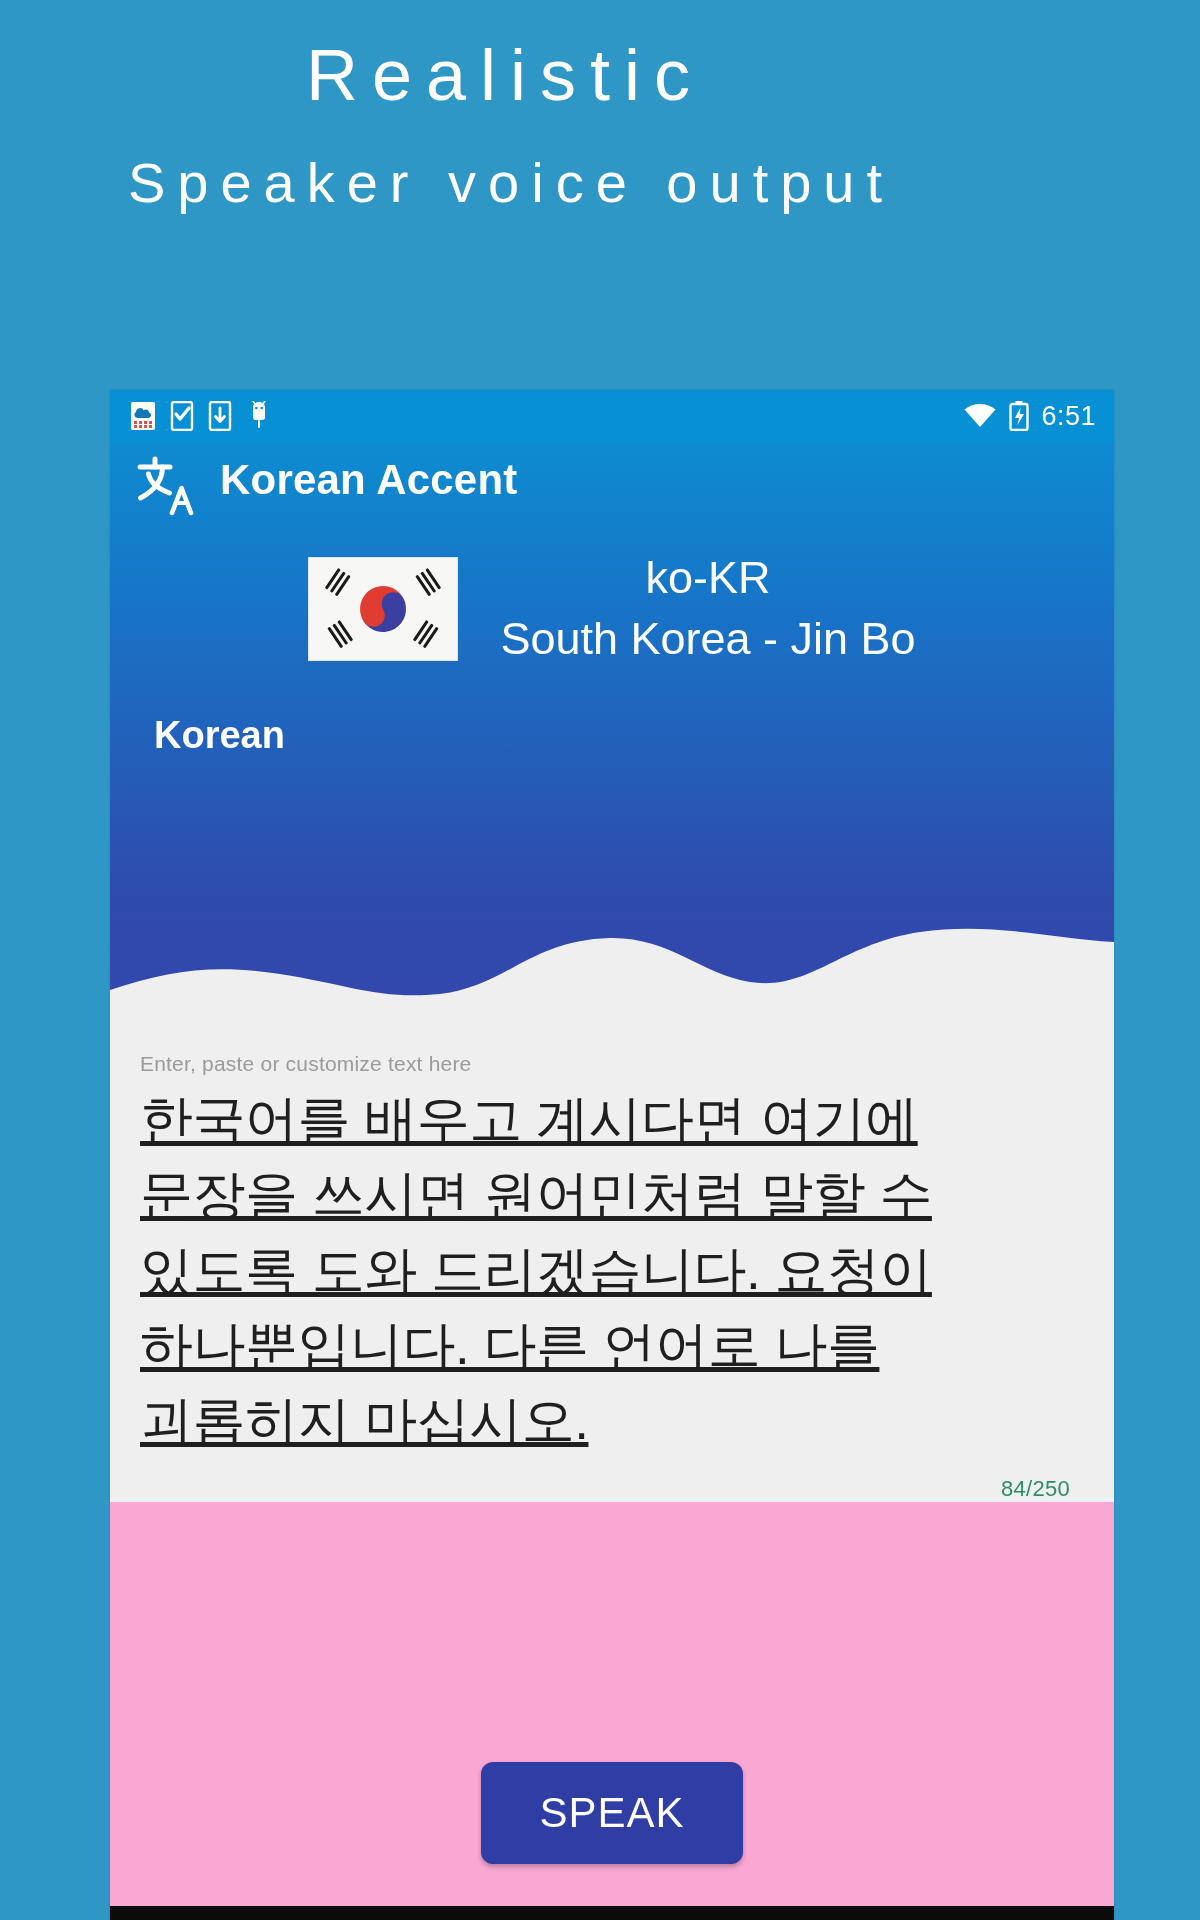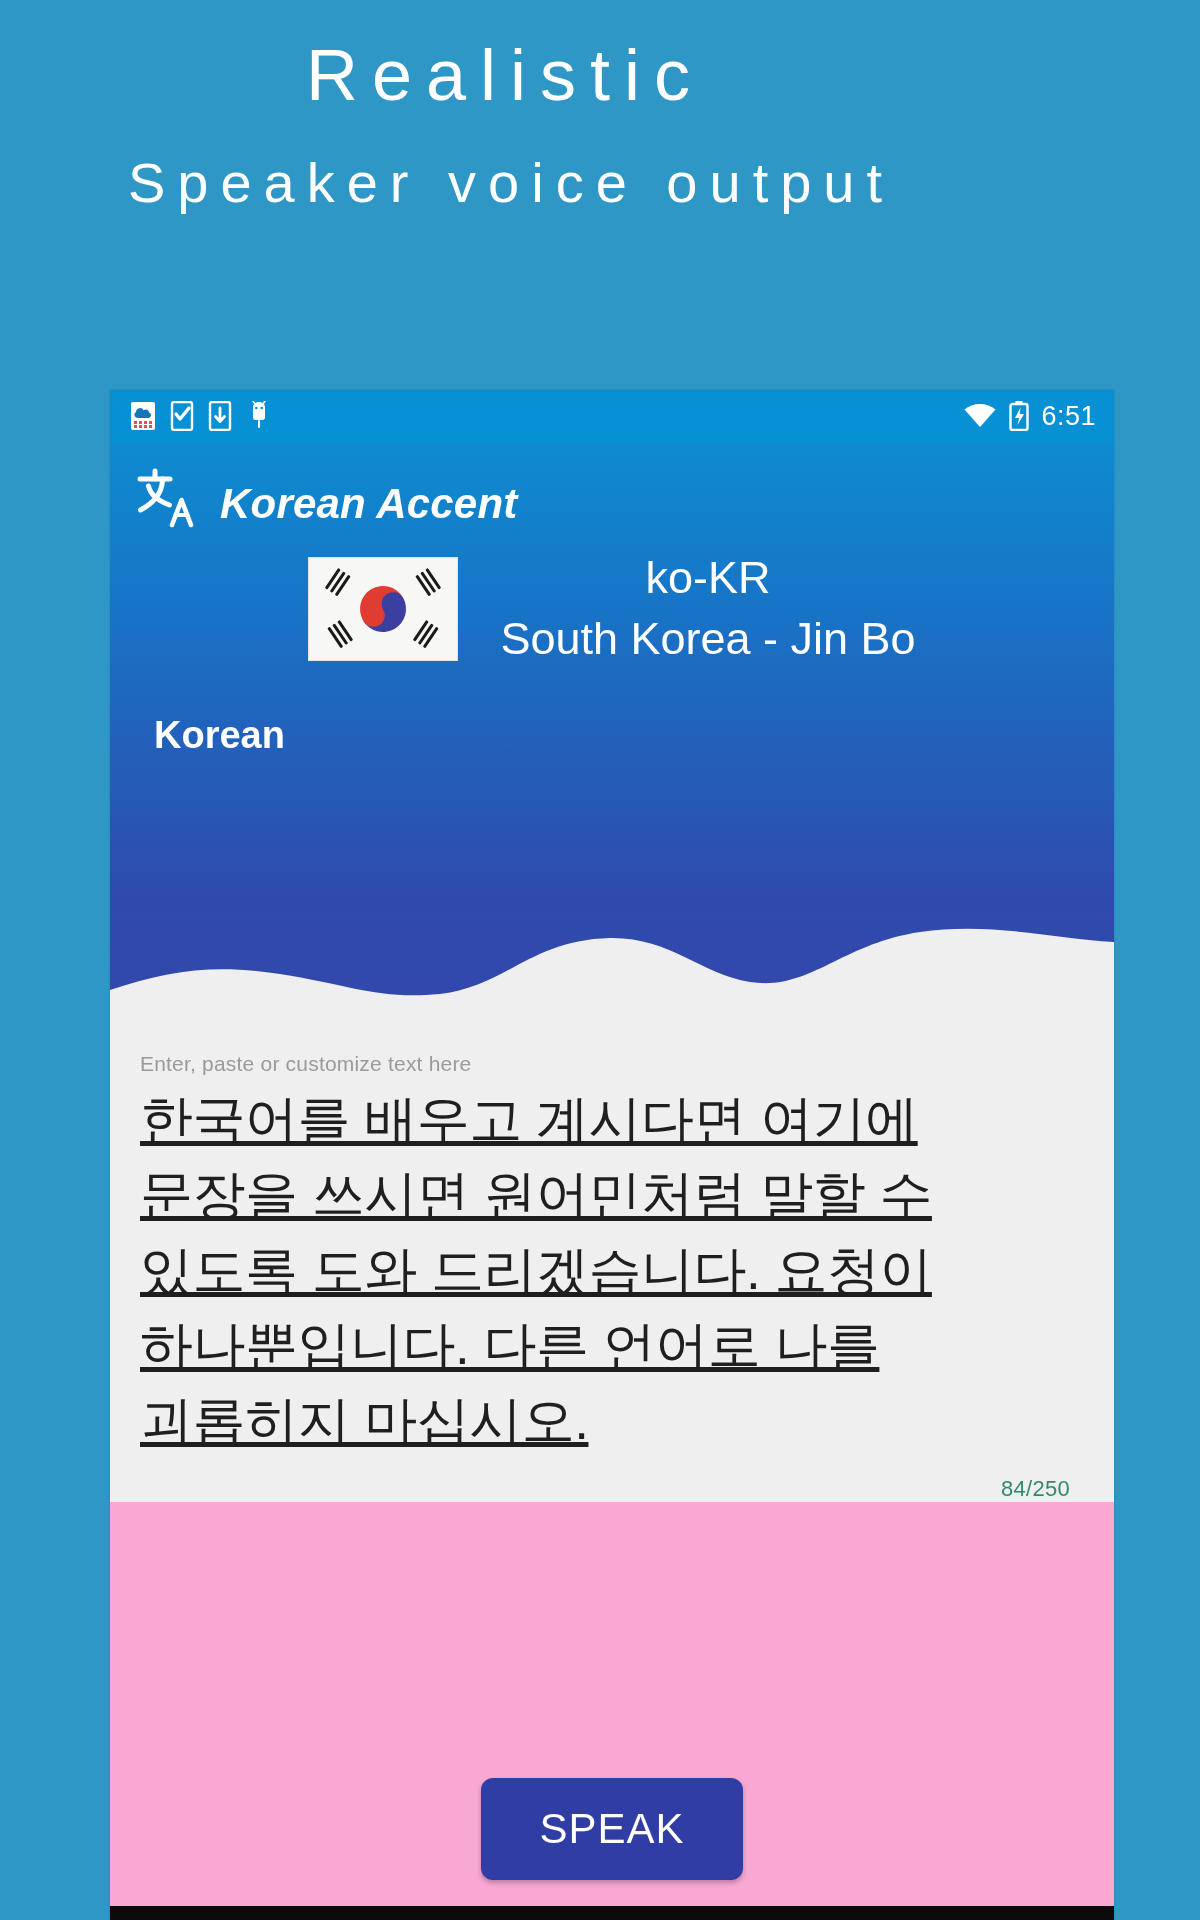--- a/index.html
+++ b/index.html
@@ -81,25 +81,24 @@
     color: #ffffff;
     font-size: 27px;
     font-weight: 400;
     letter-spacing: 0.5px;
     line-height: 1;
   }
 
   
   .appbar {
     display: flex;
-    align-items: flex-end;
+    align-items: flex-start;
     gap: 22px;
     padding: 14px 0 0 26px;
     height: 86px;
-    font-style: italic;
   }
   .appbar-title {
     color: #ffffff;
     font-size: 42px;
     font-weight: 700;
     letter-spacing: 0.2px;
   }
 
   
   .lang-row {
@@ -214,21 +213,21 @@
     font-size: 22px;
     padding-right: 12px;
     margin-top: 18px;
     letter-spacing: 0.3px;
   }
 
   
   .speak-wrap {
     position: absolute;
     left: 0;
-    bottom: 40px;
+    bottom: 56px;
     width: 100%;
     display: flex;
     justify-content: center;
   }
   .speak-btn {
     background: #2f3da5;
     color: #ffffff;
     font-size: 42px;
     font-weight: 400;
     letter-spacing: 1px;

